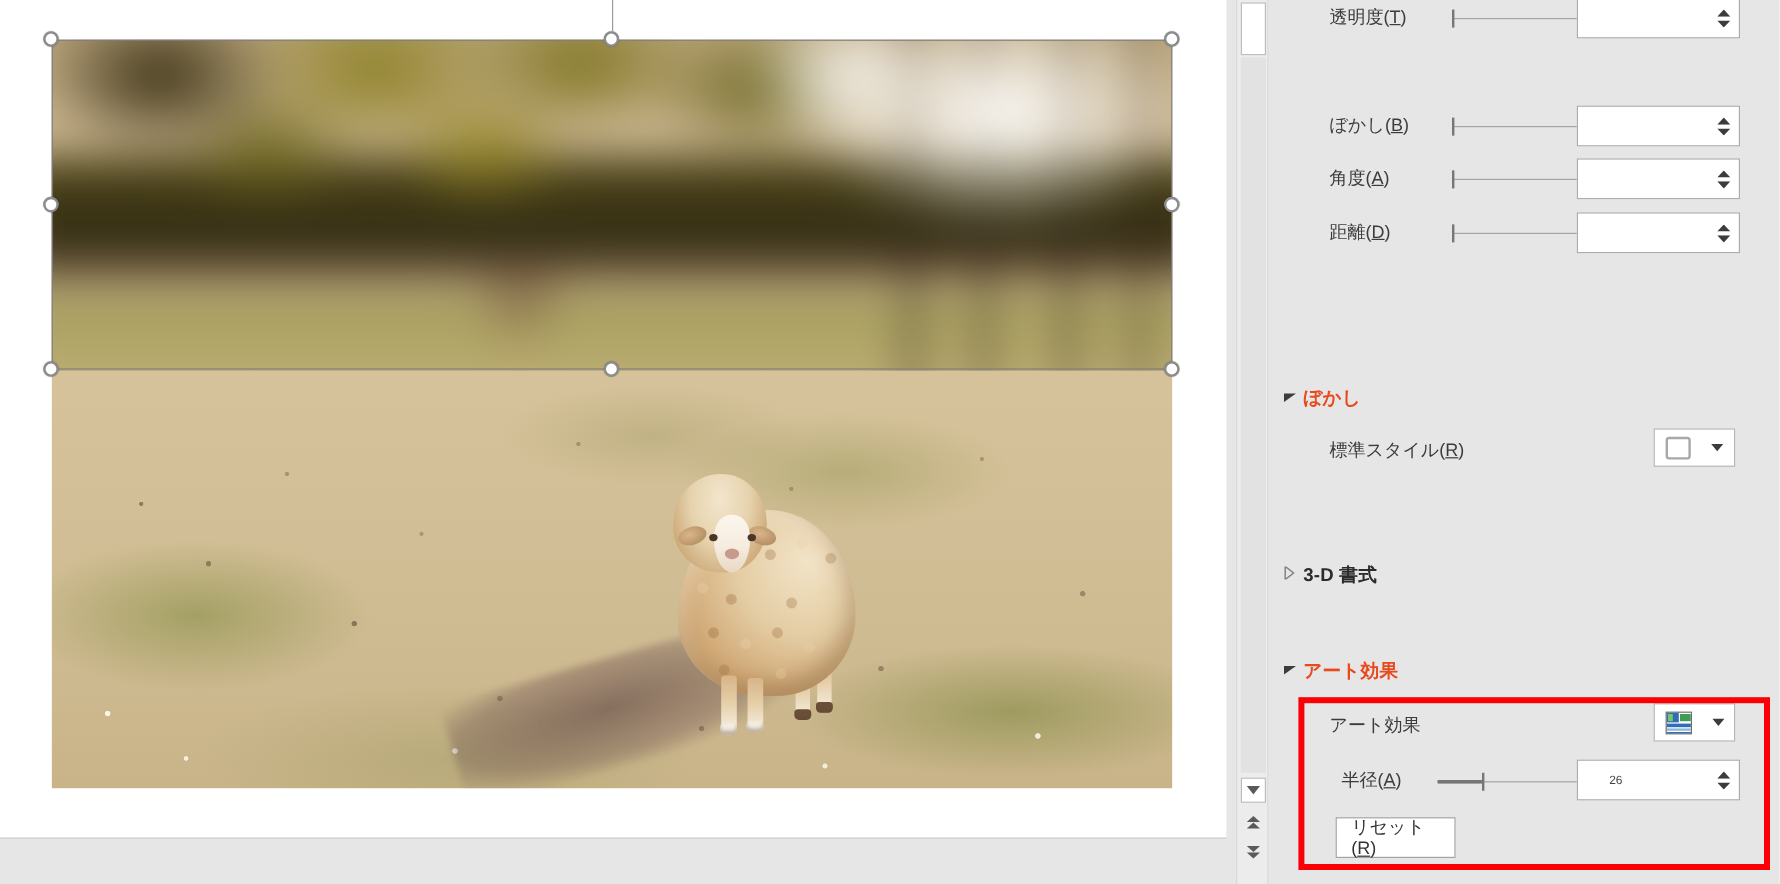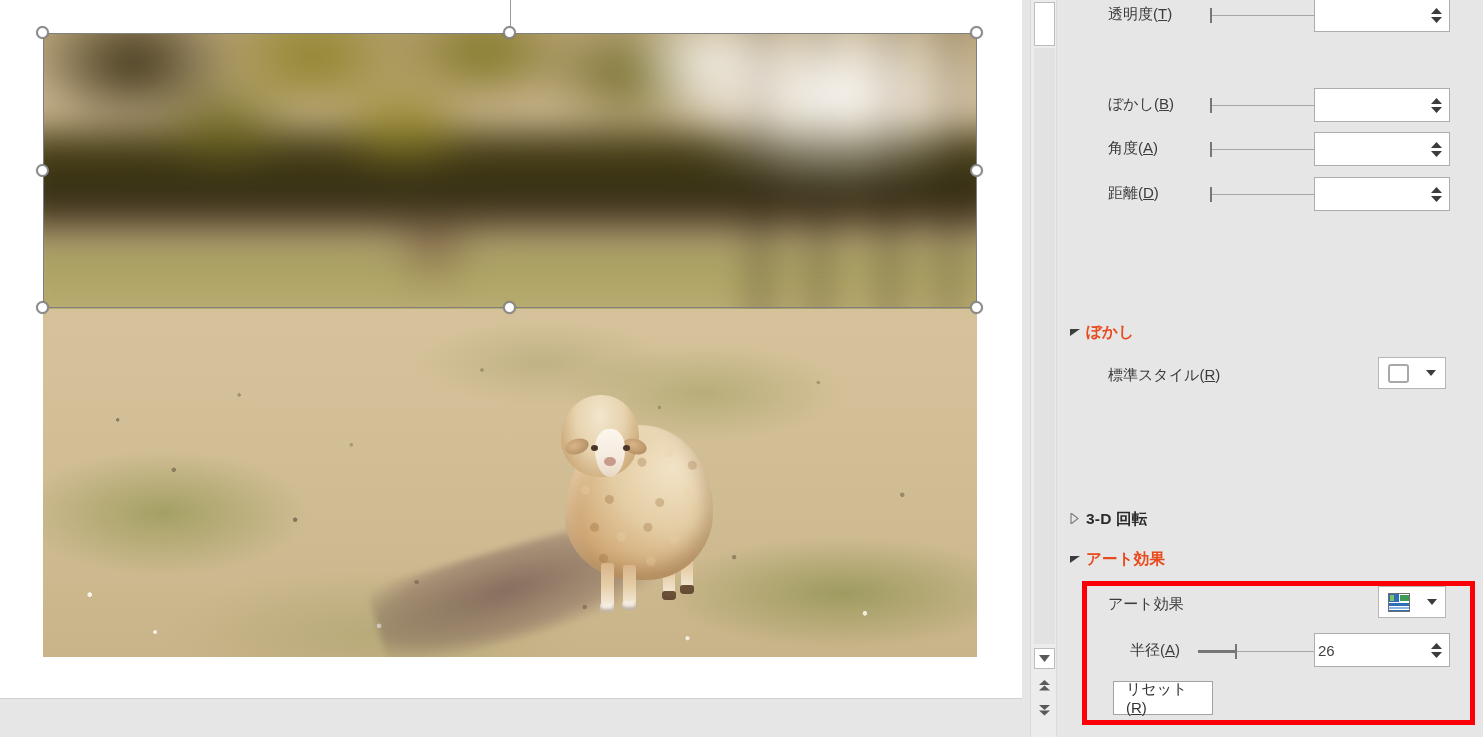--- a/index.html
+++ b/index.html
@@ -331,22 +331,22 @@
   .spin {
     position: absolute;
     background: #ffffff;
     border: 1px solid #adadad;
     height: 34px;
     display: flex;
     align-items: center;
   }
   .spin .val {
     flex: 1;
-    padding-left: 3px;
-    font-size: 15px;
+    padding-left: 26px;
+    font-size: 10px;
     color: #444;
   }
   .spin .arrows {
     width: 26px; height: 100%;
     display: flex; flex-direction: column;
     align-items: center; justify-content: center;
     gap: 3px;
     color: #3c3c3c;
   }
   .spin .arrows svg { display:block; }
@@ -580,29 +580,29 @@
 
     <div class="row" style="top:353px;">
       <div class="row-label" style="position:absolute; left:50px;"><span>標準スタイル</span>(<span class="u">R</span>)</div>
       <div class="style-btn" style="left:320px; top:4px;">
         <span class="sq-icon"></span>
         <span class="caret-dn"></span>
       </div>
     </div>
 
 
-
-    <div class="sec" style="top:499px;">
+    <div class="sec" style="top:459px;">
       <span class="tri">
         <svg width="9" height="11" viewBox="0 0 9 11">
             <polygon points="1,0 8,5.5 1,11" fill="none" stroke="#808080" stroke-width="1.2"></polygon>
           </svg>
       </span>
-      <span class="ttl">3-D 回転</span>
-    </div>
+      <span class="ttl">3-D 書式</span>
+    </div>
+
 
     <div class="sec open" style="top:539px;">
       <span class="tri">
         <svg width="11" height="9" viewBox="0 0 11 9">
             <polygon points="0,1 10,1 0,8" fill="#3c3c3c"></polygon>
           </svg>
       </span>
       <span class="ttl">アート効果</span>
     </div>
 
@@ -616,21 +616,21 @@
           <i style="left:0; top:9px; width:21px; height:3px; background:#2e6fb7;"></i>
           <i style="left:0; top:13px; width:21px; height:2px; background:#8fb8e0;"></i>
           <i style="left:0; top:16px; width:21px; height:2px; background:#2e6fb7;"></i>
           <i style="left:1px; top:1px; width:4px; height:6px; background:#79c46b;"></i>
         </span>
         <span class="caret-dn"></span>
       </div>
     </div>
 
     <div class="row" style="top:628px;">
-      <div class="row-label" style="position:absolute; left:72px;"><span>半径</span>(<span class="u">A</span>)</div>
+      <div class="row-label" style="position:absolute; left:60px;"><span>半径</span>(<span class="u">A</span>)</div>
       <div class="slider" style="position:absolute; left:140px; width:160px;">
         <div class="track" style="width:160px;"></div>
         <div class="filled" style="width:38px;"></div>
         <div class="thumb" style="left:37px;"></div>
       </div>
       <div class="spin" style="left:256px; top:5px; width:136px;">
         <div class="val">26</div>
         <div class="arrows">
           <svg width="11" height="6" viewBox="0 0 11 6">
               <polygon points="5.5,0 11,6 0,6" fill="#3c3c3c"></polygon>

